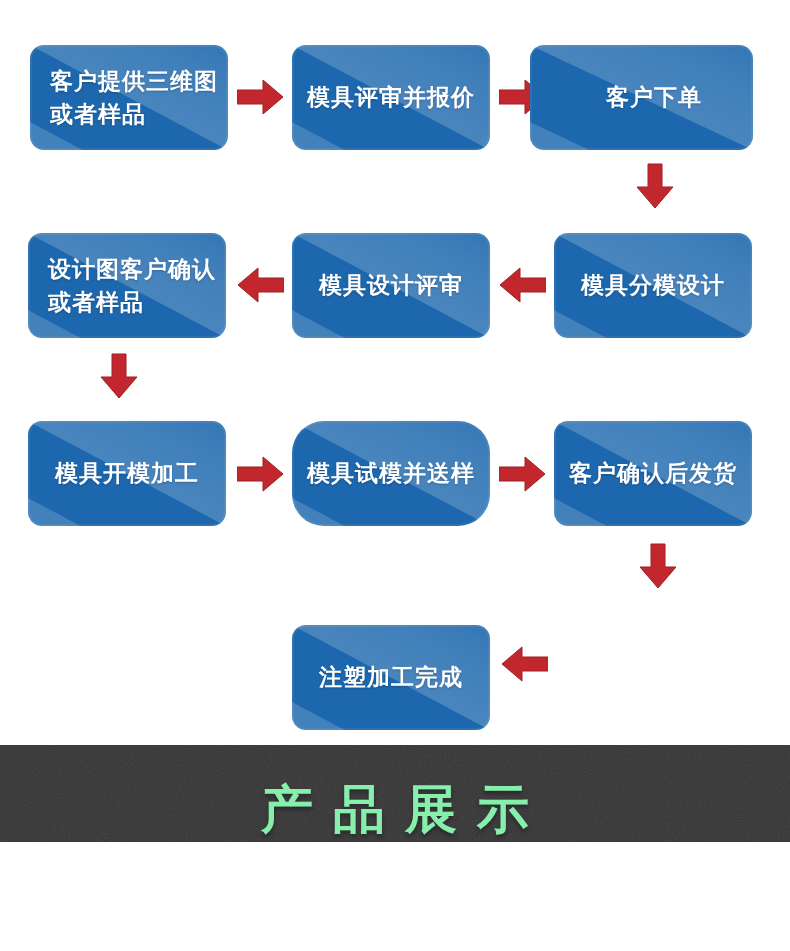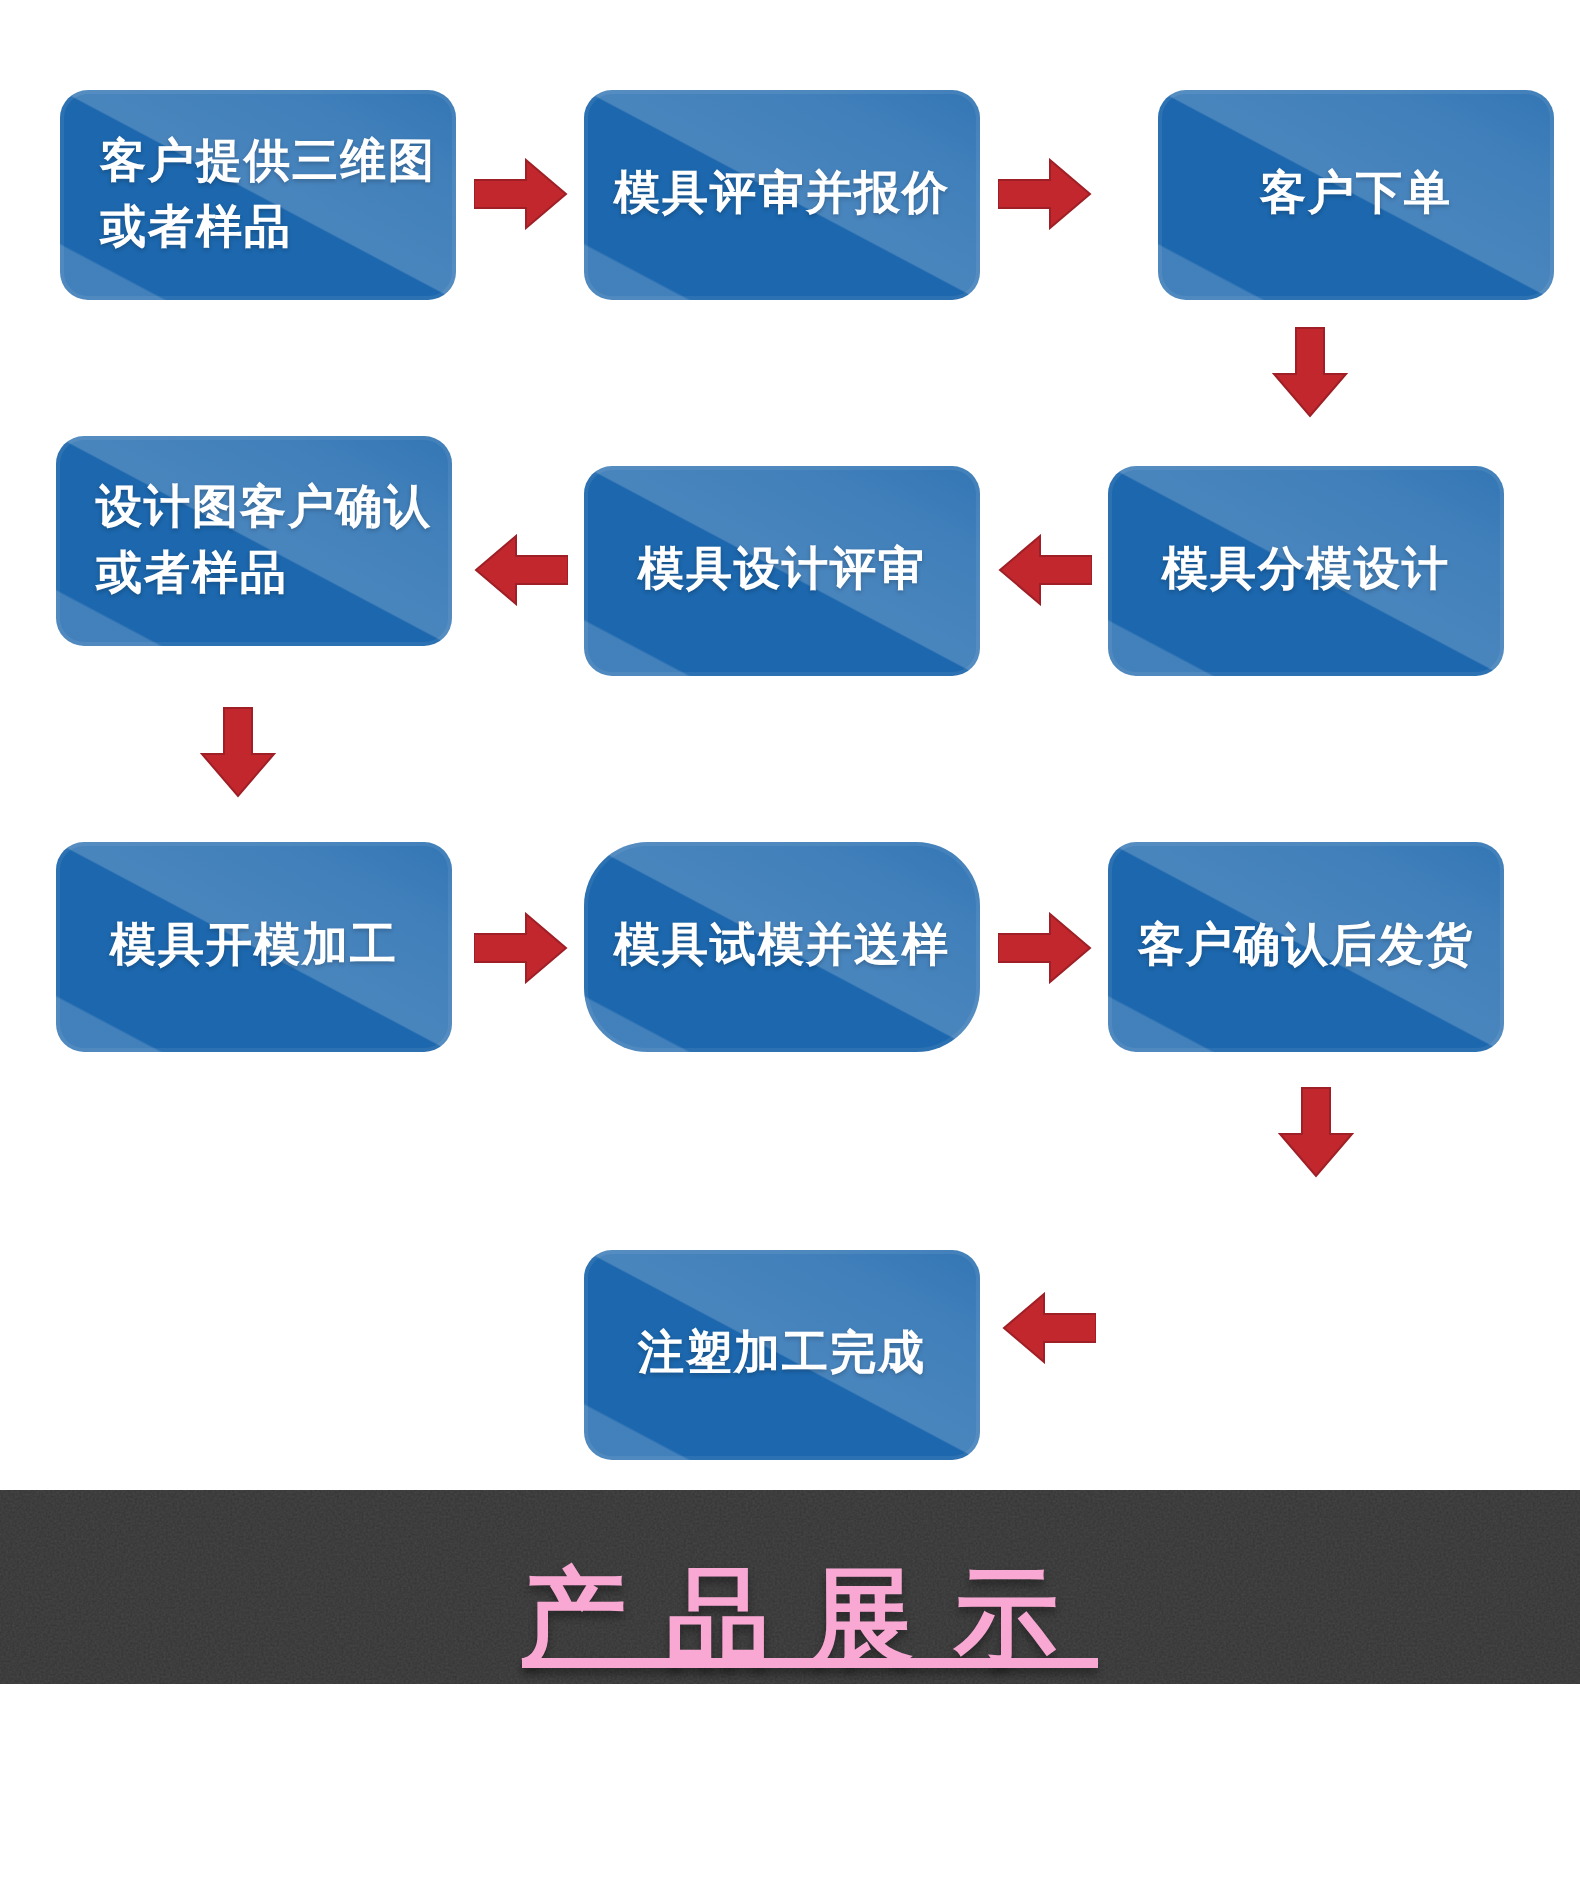--- a/index.html
+++ b/index.html
@@ -76,28 +76,27 @@
   }
   .banner-inner {
     position: relative;
     height: 100%;
     display: flex;
     flex-direction: column;
     align-items: center;
   }
   .banner-title {
     margin-top: 36px;
-    color: #f9a8d4;
+    color: #86efac;
     font-size: 52px;
     font-weight: bold;
     letter-spacing: 20px;
     padding-left: 20px;
     line-height: 1.1;
     text-shadow: 0 3px 4px rgba(0,0,0,0.35);
-    text-decoration: underline;
   }
   .banner-underline {
     margin-top: 12px;
     width: 176px;
     height: 7px;
     background: #ffffff;
   }
 </style>
 </head>
 <body>
@@ -114,29 +113,29 @@
   </svg>
 
   <div class="flow-box" style="left:292px; top:45px;">
     <span class="box-label">模具评审并报价</span>
   </div>
 
   <svg class="flow-arrow" style="left:499px; top:79px;" width="47" height="36" viewBox="0 0 47 36">
     <polygon points="0,11 26,11 26,1 46,18 26,35 26,25 0,25" fill="#c1272d" stroke="#9e2026" stroke-width="1"></polygon>
   </svg>
 
-  <div class="flow-box" style="left:579px; top:45px;">
+  <div class="flow-box" style="left:530px; top:45px;padding-left:25px;">
     <span class="box-label">客户下单</span>
   </div>
 
   <svg class="flow-arrow" style="left:636px; top:163px;" width="38" height="46" viewBox="0 0 38 46">
     <polygon points="12,1 26,1 26,24 37,24 19,45 1,24 12,24" fill="#c1272d" stroke="#9e2026" stroke-width="1"></polygon>
   </svg>
 
-  <div class="flow-box two-line" style="left:28px; top:218px;">
+  <div class="flow-box two-line" style="left:28px; top:233px;">
     <span class="box-label">设计图客户确认
 或者样品</span>
   </div>
 
   <svg class="flow-arrow" style="left:237px; top:267px;" width="47" height="36" viewBox="0 0 47 36">
     <polygon points="47,11 21,11 21,1 1,18 21,35 21,25 47,25" fill="#c1272d" stroke="#9e2026" stroke-width="1"></polygon>
   </svg>
 
   <div class="flow-box" style="left:292px; top:233px;">
     <span class="box-label">模具设计评审</span>

